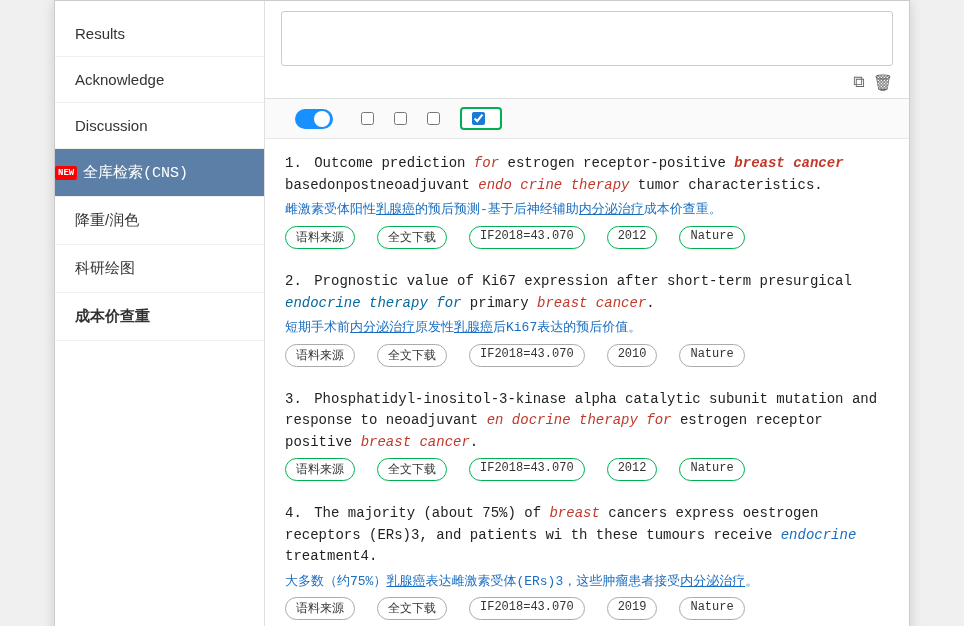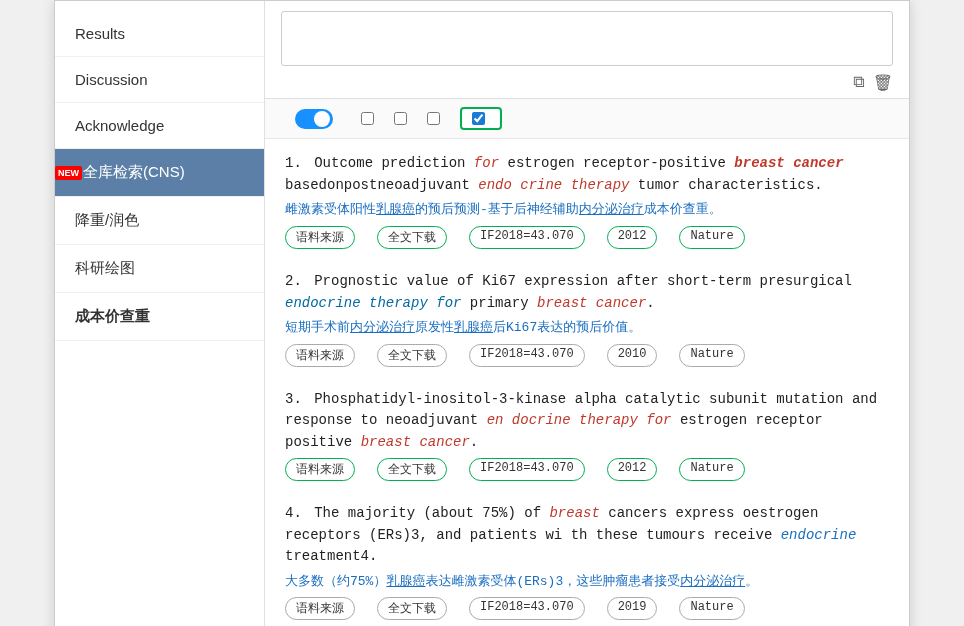--- a/index.html
+++ b/index.html
@@ -199,23 +199,23 @@
     }
   </style>
 </head>
 <body>
 
 <div class="window">
   <div class="main-content">
 
     <div class="sidebar">
     <div class="sidebar-item">Results</div>
+        <div class="sidebar-item">Acknowledge</div>
         <div class="sidebar-item">Discussion</div>
-        <div class="sidebar-item">Acknowledge</div>
-        <div class="sidebar-item active" style="padding-left: 28px;"><span class="new-badge">NEW</span>全库检索(CNS)</div>
+        <div class="sidebar-item active" style="padding-left: 28px; font-family: Liberation Mono, monospace;"><span class="new-badge">NEW</span>全库检索(CNS)</div>
         <div class="sidebar-item">降重/润色</div>
         <div class="sidebar-item">科研绘图</div>
         <div class="sidebar-item bold">成本价查重</div>
       </div>
 
     <div class="right-panel">
 
       <div class="top-input-area">
         <textarea style=""></textarea>
         <div class="icon-bar">

